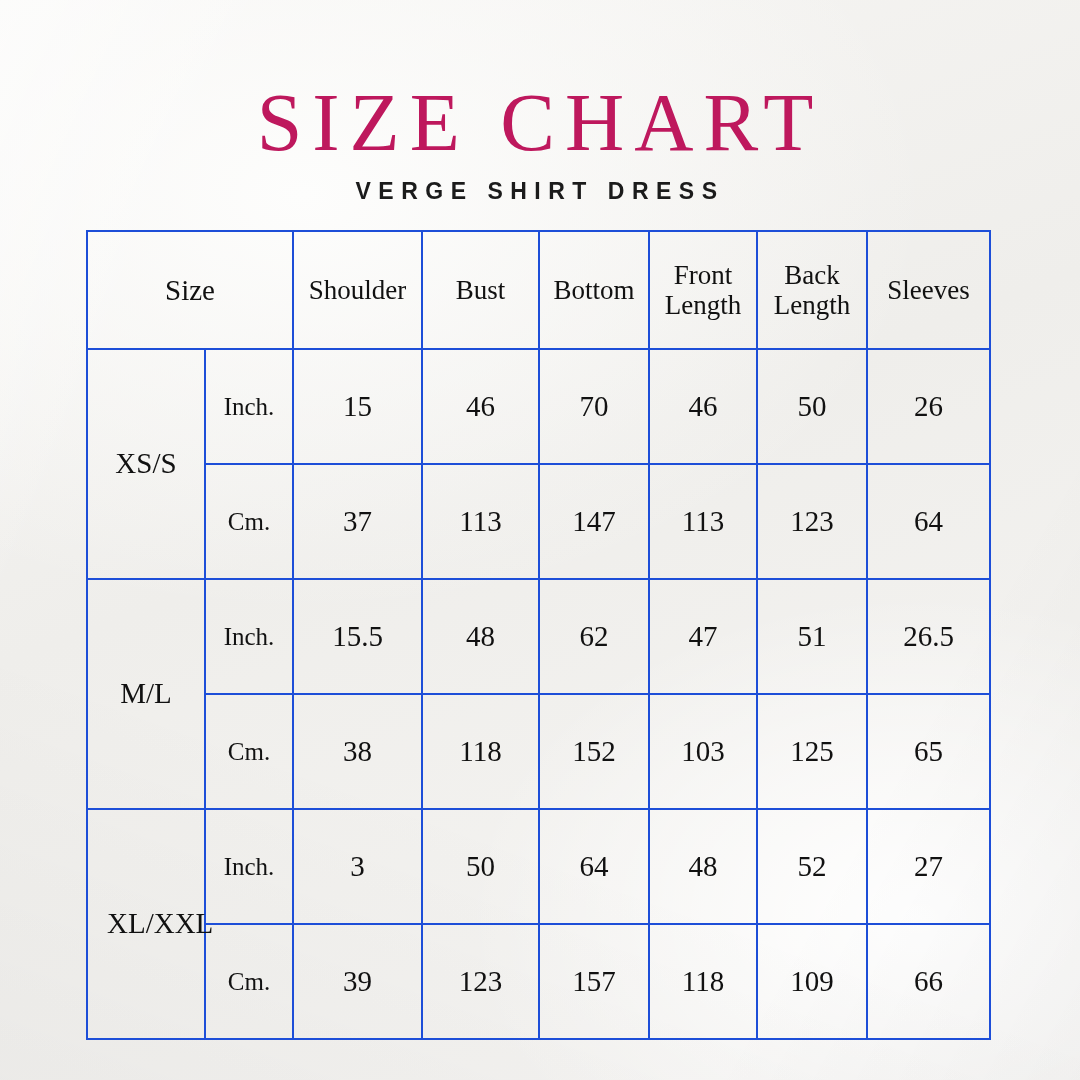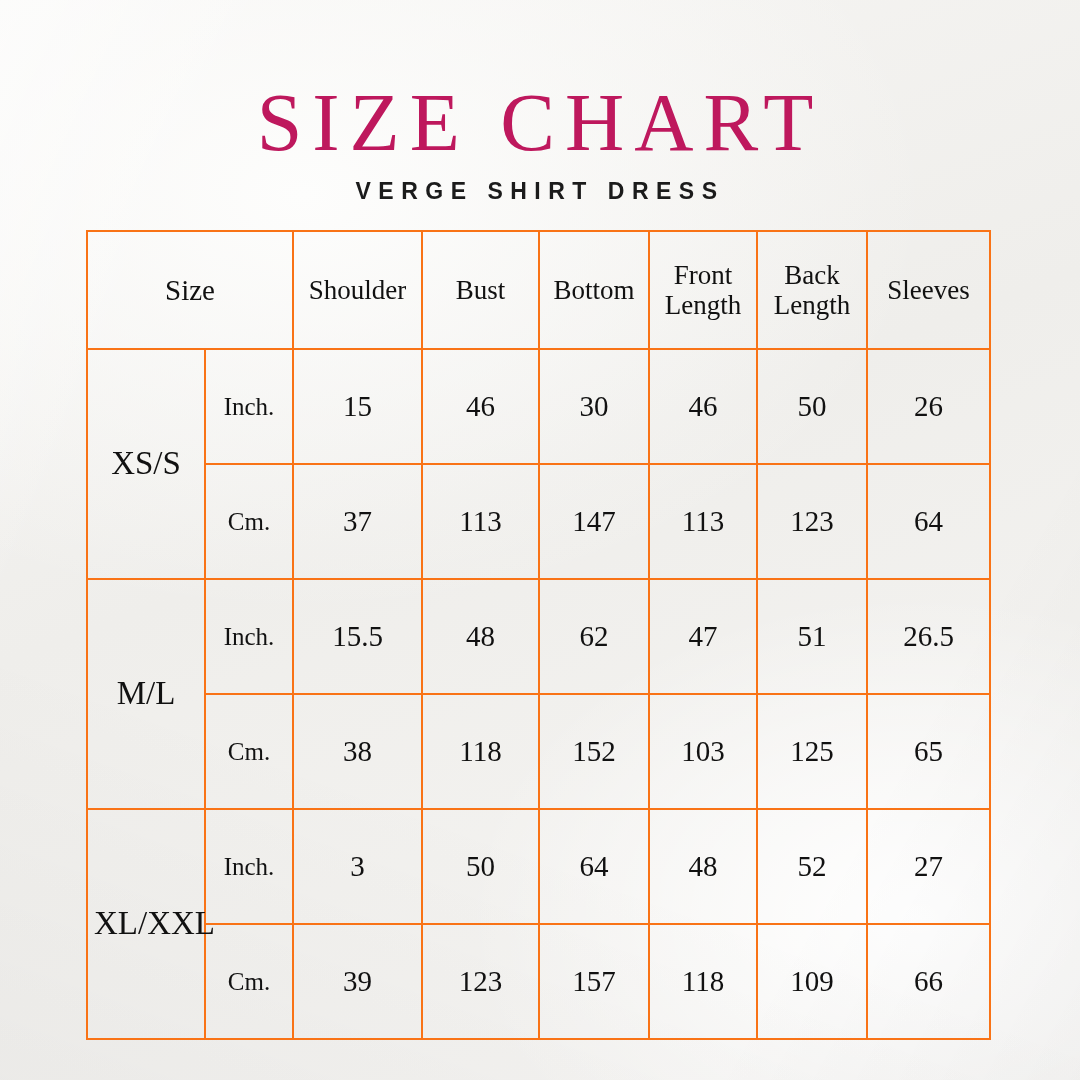--- a/index.html
+++ b/index.html
@@ -69,21 +69,21 @@
     top: 230px;
     width: 903px;
   }
   table.size-chart {
     border-collapse: collapse;
     width: 903px;
     table-layout: fixed;
   }
   table.size-chart td,
   table.size-chart th {
-    border: 2px solid #f97316;
+    border: 2px solid #1d4ed8;
     text-align: center;
     vertical-align: middle;
     font-weight: 400;
     color: #111111;
     background: transparent;
   }
   thead th {
     height: 108px;
     font-family: "Liberation Serif", serif;
     font-size: 27px;
@@ -94,23 +94,23 @@
     font-size: 29px;
   }
   tbody td {
     height: 109px;
     font-family: "Liberation Serif", serif;
     font-size: 29px;
     padding: 2px;
     margin-top: 28px;
   }
   td.size-label {
-    font-size: 33px;
+    font-size: 29px;
     line-height: 1.15;
-    padding: 2px 6px;
+    padding: 2px 19px;
   }
   td.unit-label {
     font-size: 25px;
   }
   
   col.c-size     { width: 118px; }
   col.c-unit     { width: 88px; }
   col.c-shoulder { width: 129px; }
   col.c-bust     { width: 117px; }
   col.c-bottom   { width: 110px; }
@@ -156,21 +156,21 @@
           <th>Sleeves</th>
         </tr>
       </thead>
       <tbody>
 
         <tr>
           <td class="size-label" rowspan="2">XS/S</td>
           <td class="unit-label">Inch.</td>
           <td>15</td>
           <td>46</td>
-          <td>30</td>
+          <td>70</td>
           <td>46</td>
           <td>50</td>
           <td>26</td>
         </tr>
         <tr>
           <td class="unit-label">Cm.</td>
           <td>37</td>
           <td>113</td>
           <td>147</td>
           <td>113</td>

